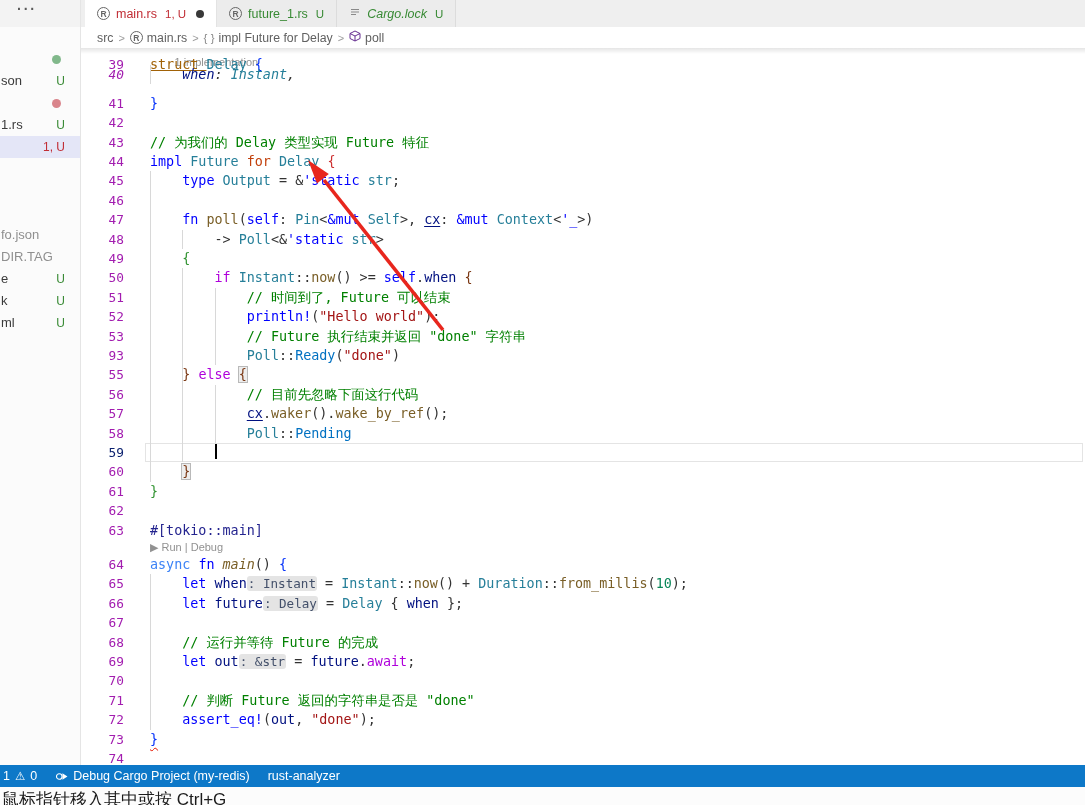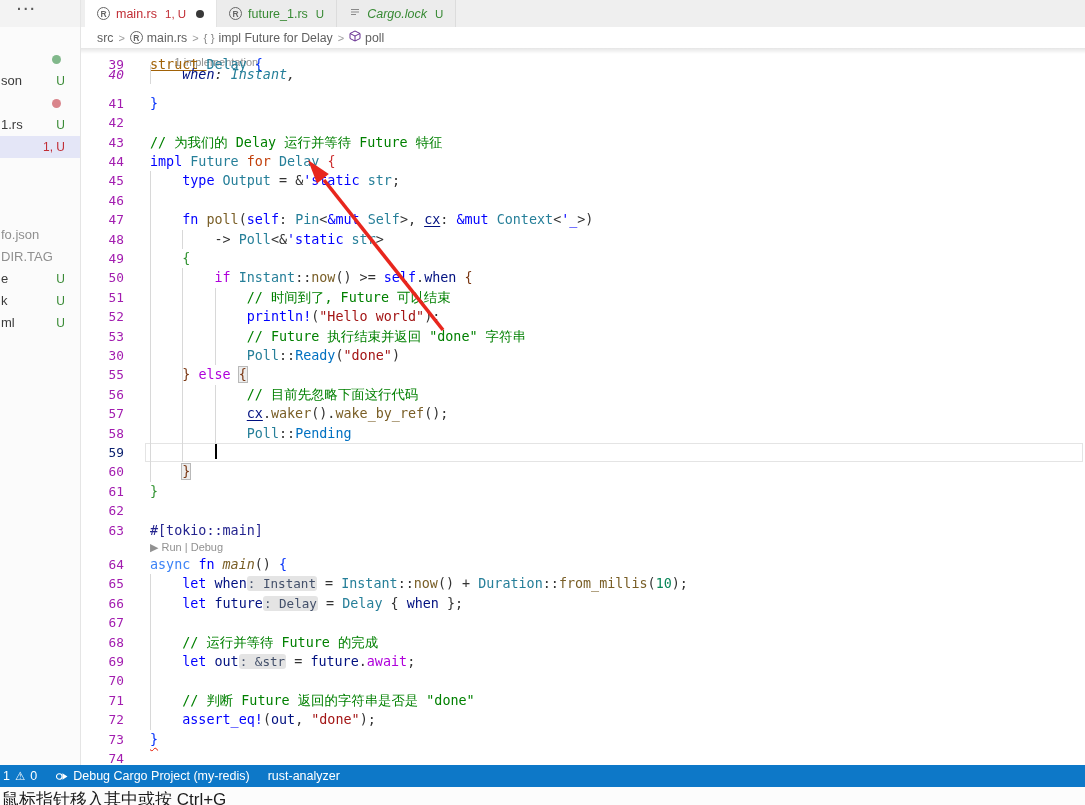--- a/index.html
+++ b/index.html
@@ -192,21 +192,21 @@
           <div class="line" style="top: 45.8px;">
             <span class="num">41</span>
             <span class="lt"><span style="color: rgb(4, 49, 250);">}</span></span>
           </div>
           <div class="line" style="top: 65.2px;">
             <span class="num">42</span>
             <span class="lt"></span>
           </div>
           <div class="line" style="top: 84.6px;">
             <span class="num">43</span>
-            <span class="lt"><span style="color: rgb(0, 128, 0);">// 为我们的 Delay 运行并等待 Future 特征</span></span>
+            <span class="lt"><span style="color: rgb(0, 128, 0);">// 为我们的 Delay 类型实现 Future 特征</span></span>
           </div>
           <div class="line" style="top: 104px;">
             <span class="num">44</span>
             <span class="lt"><span style="color: rgb(0, 0, 255);">impl </span><span style="color: rgb(38, 127, 153);">Future </span><span style="color: #c2410c;">for </span><span style="color: rgb(38, 127, 153);">Delay </span><span style="color: rgb(205, 49, 49);">{</span></span>
           </div>
           <div class="line" style="top: 123.4px;">
             <span class="guide" style="left: 69px;"></span>
             <span class="num">45</span>
             <span class="lt"><span style="color: rgb(51, 51, 51);">    </span><span style="color: rgb(0, 0, 255);">type </span><span style="color: rgb(38, 127, 153);">Output </span><span style="color: rgb(51, 51, 51);">= </span><span style="color: rgb(51, 51, 51);">&amp;</span><span style="color: rgb(0, 0, 255);">'static </span><span style="color: rgb(38, 127, 153);">str</span><span style="color: rgb(51, 51, 51);">;</span></span>
           </div>
@@ -255,21 +255,21 @@
             <span class="guide" style="left: 69px;"></span>
             <span class="guide" style="left: 101.28px;"></span>
             <span class="guide" style="left: 133.56px;"></span>
             <span class="num">53</span>
             <span class="lt"><span style="color: rgb(51, 51, 51);">            </span><span style="color: rgb(0, 128, 0);">// Future 执行结束并返回 "done" 字符串</span></span>
           </div>
           <div class="line" style="top: 298px;">
             <span class="guide" style="left: 69px;"></span>
             <span class="guide" style="left: 101.28px;"></span>
             <span class="guide" style="left: 133.56px;"></span>
-            <span class="num">30</span>
+            <span class="num">93</span>
             <span class="lt"><span style="color: rgb(51, 51, 51);">            </span><span style="color: rgb(38, 127, 153);">Poll</span><span style="color: rgb(51, 51, 51);">::</span><span style="color: rgb(0, 112, 193);">Ready</span><span style="color: rgb(51, 51, 51);">(</span><span style="color: rgb(163, 21, 21);">"done"</span><span style="color: rgb(51, 51, 51);">)</span></span>
           </div>
           <div class="line" style="top: 317.4px;">
             <span class="guide" style="left: 69px;"></span>
             <span class="guide" style="left: 101.28px;"></span>
             <span class="num">55</span>
             <span class="lt"><span style="color: rgb(51, 51, 51);">    </span><span style="color: rgb(123, 56, 20);">} </span><span style="color: rgb(175, 0, 219);">else </span><span class="match-box" style="color: rgb(123, 56, 20);">{</span></span>
           </div>
           <div class="line" style="top: 336.8px;">
             <span class="guide" style="left: 69px;"></span>

